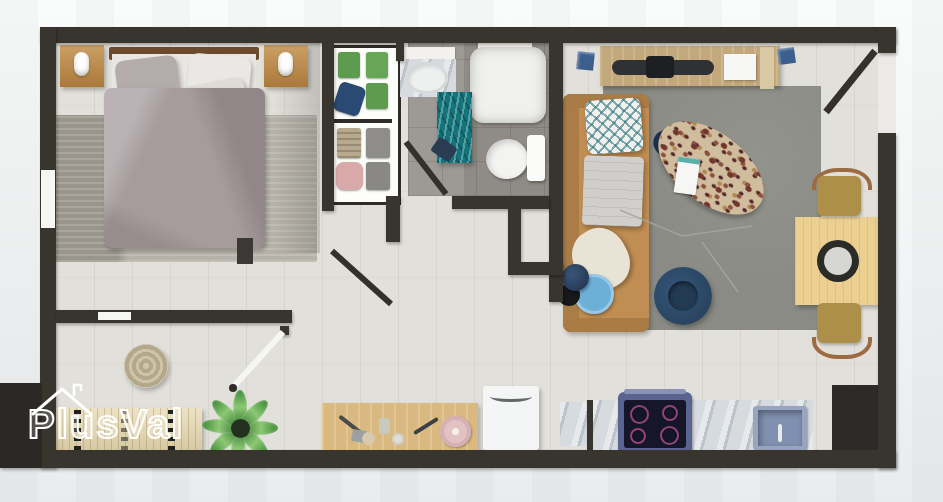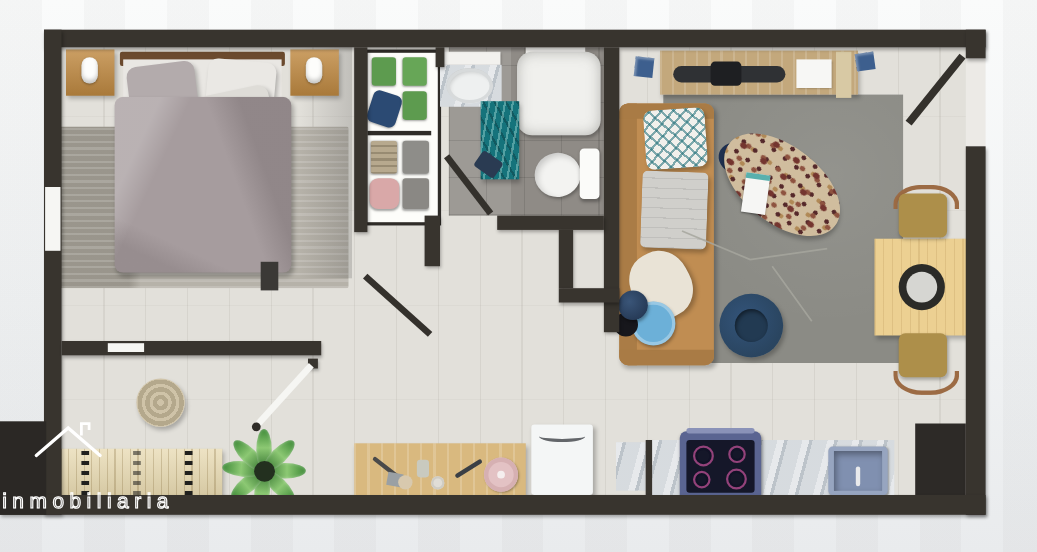--- a/index.html
+++ b/index.html
@@ -220,16 +220,16 @@
     <line x1="332" y1="251" x2="391" y2="304" stroke="#34312c" stroke-width="6"></line>
     <line x1="283" y1="332" x2="235" y2="385" stroke="#f6f6f3" stroke-width="6"></line>
     <circle cx="233" cy="388" r="4" fill="#2f2c28"></circle>
   </svg>
 
   <div class="logo-bg" style="left:0px;top:383px;width:42px;height:85px;"></div>
   <svg class="overlay" width="943" height="502" viewBox="0 0 943 502">
     <path d="M33,414 L62,389 L91,414" stroke="#ffffff" stroke-width="3" fill="none" stroke-linecap="round"></path>
     <path d="M74,396 L74,385 L81,385 L81,391" stroke="#ffffff" stroke-width="2.5" fill="none"></path>
   </svg>
-  <div class="logo-sub" style="left:2px;top:446px;font-size:19px;">inmobiliaria</div>
+  <div class="logo-text" style="left:28px;top:402px;font-size:40px;">PlusVal</div>
 
 
 </div>
 
 </body></html>

